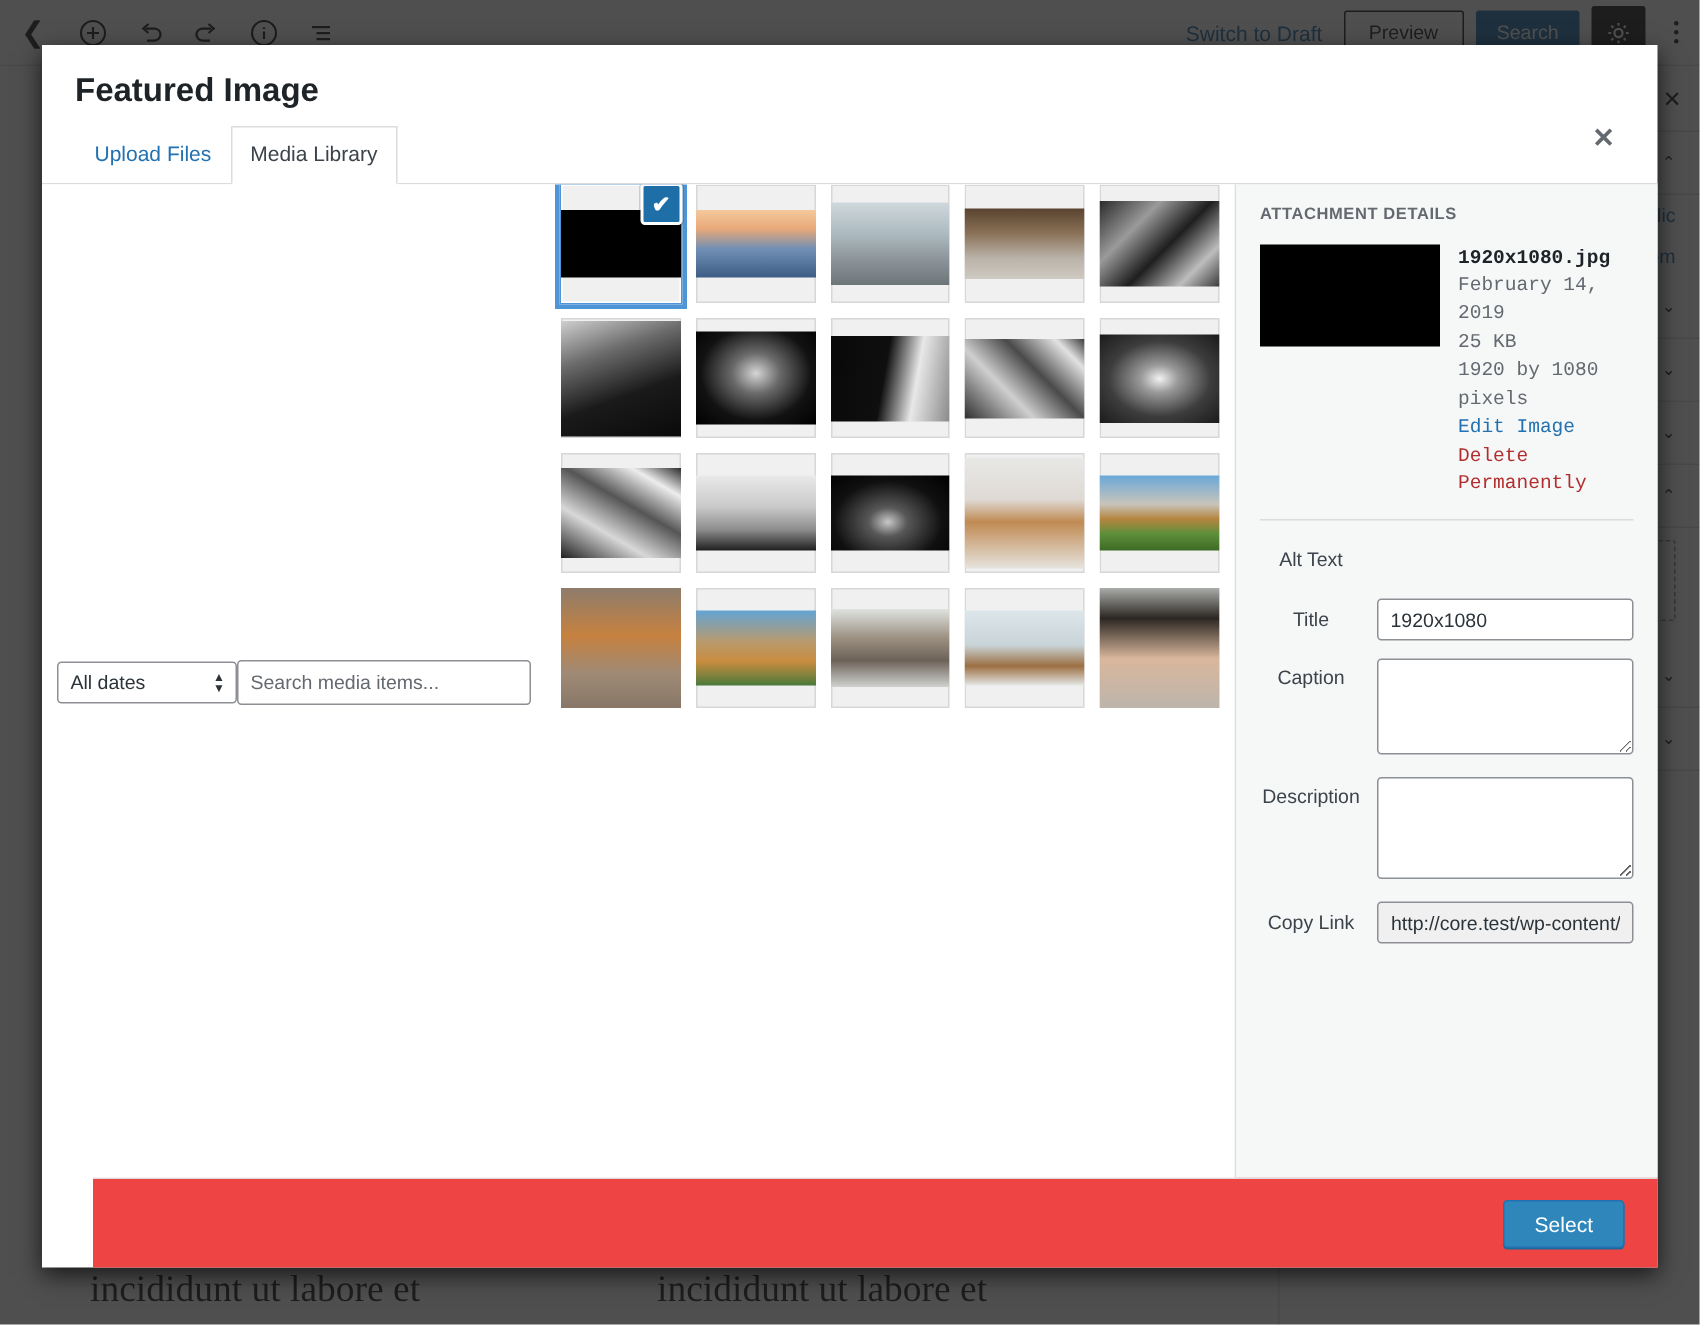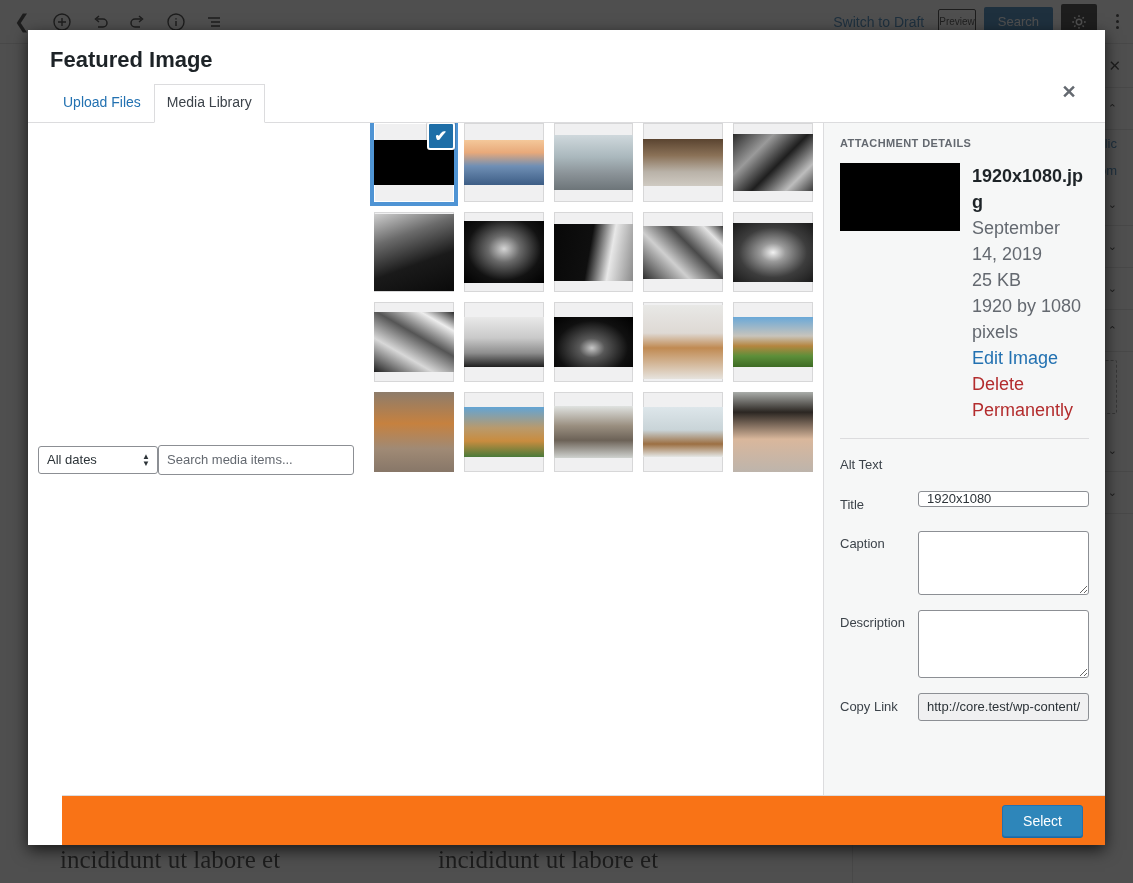--- a/index.html
+++ b/index.html
@@ -32,21 +32,21 @@
     width: 36px; height: 36px; margin-right: 2px;
     display: flex; align-items: center; justify-content: center;
     color: #1e1e1e;
   }
   .tb-spacer { flex: 1; }
   .link-draft {
     color: #2271b1; font-size: 14px; margin-right: 14px; white-space: nowrap;
   }
   .btn-preview {
     border: 1px solid #1e1e1e; background: transparent; color: #1e1e1e;
-    border-radius: 2px; padding: 6px 0; font-size: 10px; margin-right: 8px;
+    border-radius: 2px; padding: 6px 16px; font-size: 13px; margin-right: 8px;
     font-family: inherit;
   }
   .btn-update {
     background: #2271b1; color: #fff; border: none;
     border-radius: 2px; padding: 7px 14px; font-size: 13px; margin-right: 8px;
     font-family: inherit;
   }
   .btn-gear {
     width: 36px; height: 36px; background: #1e1e1e; color: #fff;
     border-radius: 2px; display: flex; align-items: center; justify-content: center;
@@ -248,41 +248,41 @@
     color: #646970; text-transform: uppercase;
     letter-spacing: 0.4px;
     margin: 0 0 14px 0;
   }
   .details-top { display: flex; gap: 12px; }
   .details-thumb {
     width: 120px; height: 68px;
     flex-shrink: 0;
     background: #000;
   }
-  .details-meta { font-size: 18px; color: #646970; line-height: 1.45; min-width: 0; }
+  .details-meta { font-size: 13px; color: #646970; line-height: 1.45; min-width: 0; font-family: Liberation Mono, monospace; }
   .meta-filename { font-weight: bold; color: #1d2327; word-break: break-all; }
   .meta-link { color: #2271b1; display: block; cursor: pointer; }
   .meta-delete { color: #b32d2e; display: block; cursor: pointer; }
   .details-divider {
     border: none; border-top: 1px solid #dcdcde;
     margin: 14px 0 12px 0;
   }
   .field-row {
     display: flex; align-items: flex-start;
     margin-bottom: 12px;
   }
   .field-label {
     width: 78px; flex-shrink: 0;
-    text-align: left; padding-right: 10px;
+    text-align: center; padding-right: 10px;
     font-size: 13px; color: #3c434a; line-height: 28px;
   }
   .field-label.tall { line-height: 1.4; padding-top: 4px; }
   .field-control { flex: 1; min-width: 0; }
   .txt-input {
-    width: 100%; height: 16px;
+    width: 100%; height: 28px;
     border: 1px solid #8c8f94; border-radius: 3px;
     padding: 3px 8px; font-size: 13px; color: #2c3338;
     font-family: inherit; background: #fff;
   }
   .txt-area {
     width: 100%; height: 64px;
     border: 1px solid #8c8f94; border-radius: 3px;
     padding: 5px 8px; font-size: 13px; color: #2c3338;
     font-family: inherit; resize: vertical; background: #fff;
   }
@@ -294,23 +294,23 @@
     font-family: inherit; background: #f0f0f1;
   }
   .helper-text {
     font-size: 13px; color: #646970;
     line-height: 1.5; margin-top: 6px;
   }
   .helper-link { color: #2271b1; text-decoration: underline; }
 
   
   .modal-footer {
-    height: 50px; flex-shrink: 0;
+    height: 60px; flex-shrink: 0;
     border-top: 1px solid #dcdcde;
-    background: #f97316;
+    background: #ef4444;
     display: flex; align-items: center; justify-content: flex-end;
     padding: 0 22px;
     margin-left: 34px;
   }
   .btn-select {
     background: #2e86ba; color: #fff;
     border: 1px solid #2271b1; border-radius: 3px;
     padding: 7px 20px; font-size: 14px;
     font-family: inherit; cursor: pointer;
     box-shadow: 0 1px 0 #1f6a9c;
@@ -564,21 +564,21 @@
       </div>
     </div>
 
     <div class="details-pane">
       <h2 class="details-heading">ATTACHMENT DETAILS</h2>
 
       <div class="details-top">
         <div class="details-thumb"></div>
         <div class="details-meta">
           <div class="meta-filename">1920x1080.jpg</div>
-          <div>September 14, 2019</div>
+          <div>February 14, 2019</div>
           <div>25 KB</div>
           <div>1920 by 1080 pixels</div>
           <span class="meta-link">Edit Image</span>
           <span class="meta-delete">Delete Permanently</span>
         </div>
       </div>
 
       <hr class="details-divider">
 
       <div class="field-row">

